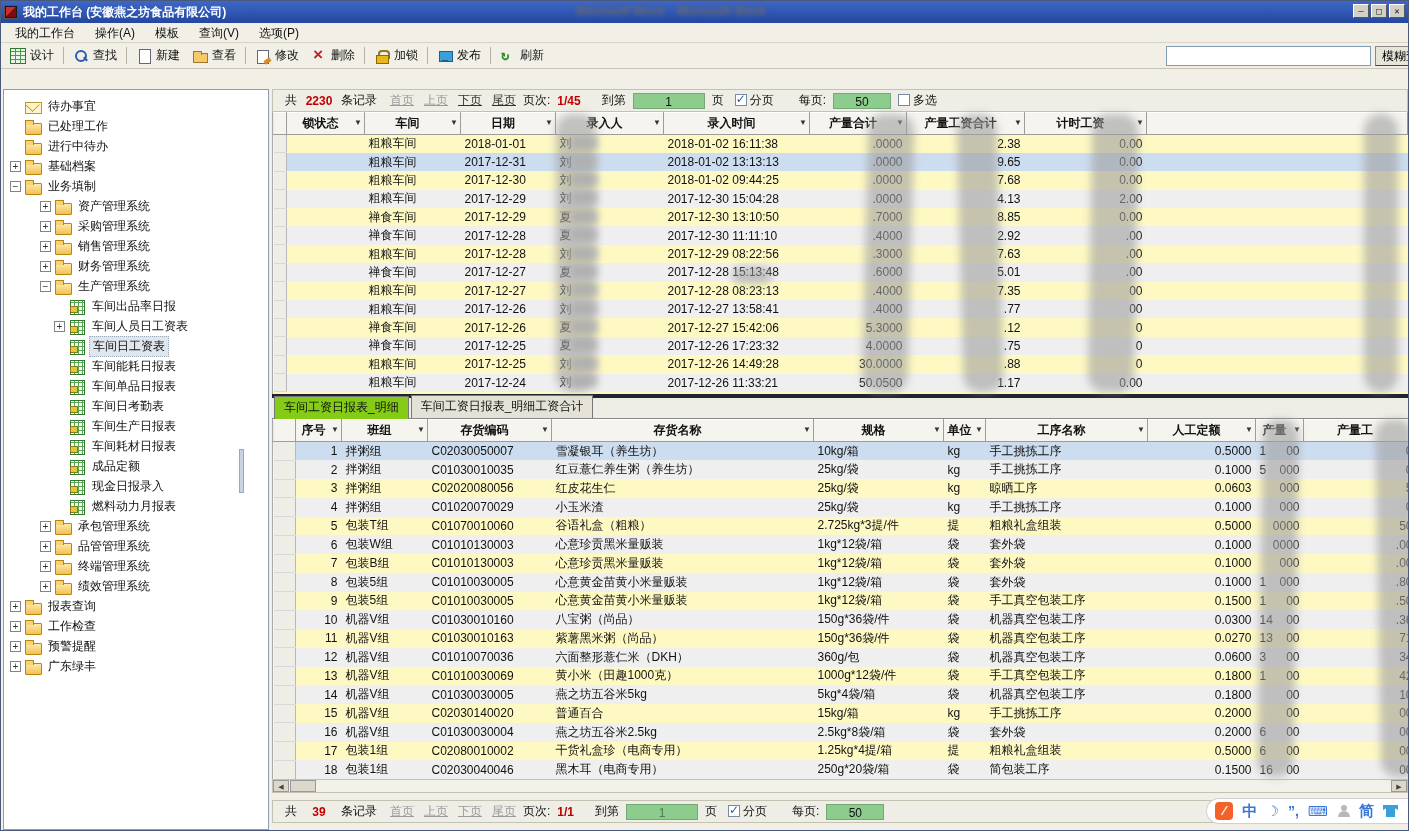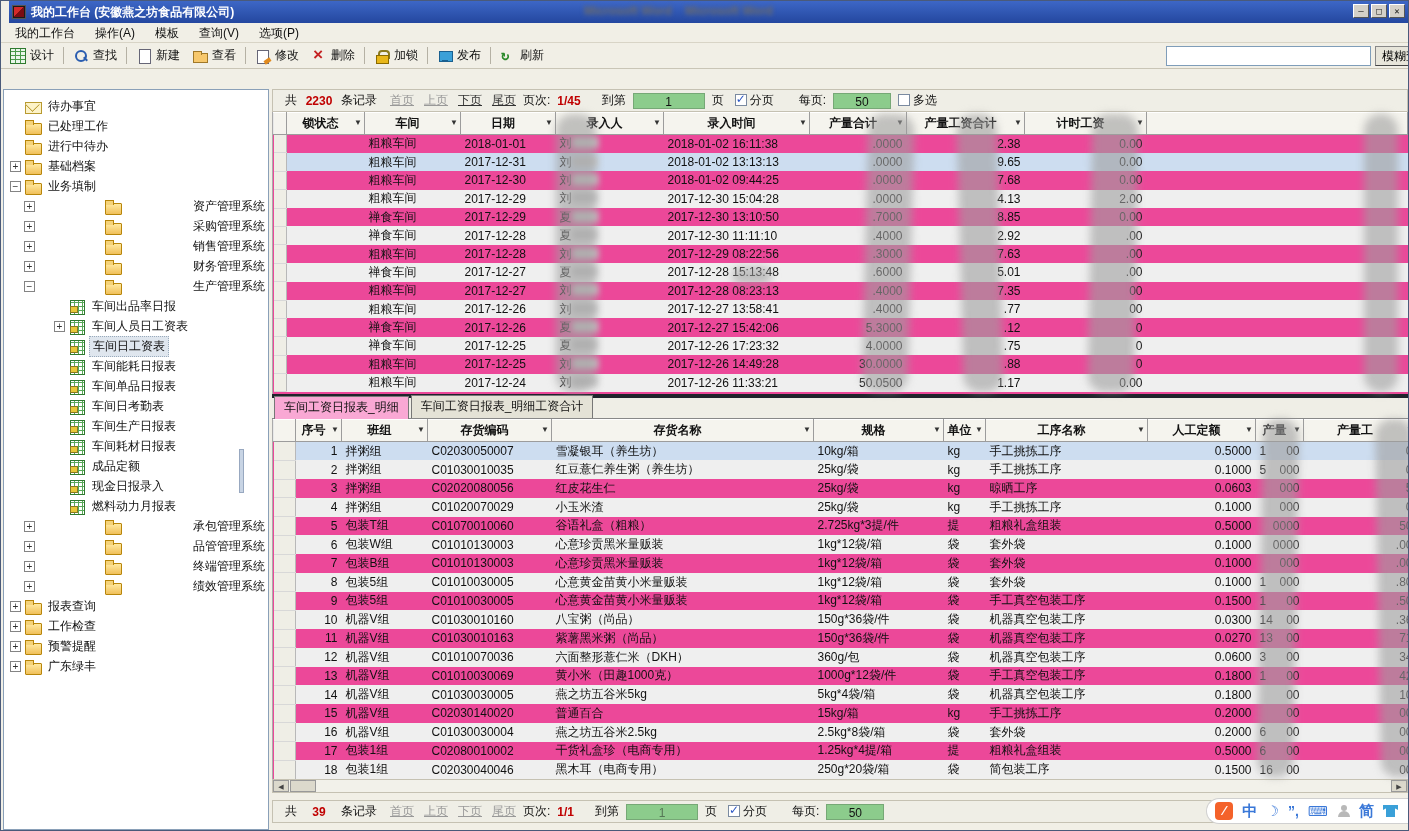--- a/index.html
+++ b/index.html
@@ -2,21 +2,21 @@
 <html style="--titlebar1: #3d67c6; --titlebar2: #24479f; --chrome: #f1efe6; --green: #8ccc8c; --red: #c00000; --sel: #cdddf0; --stripe: #efefef; --link_on: #333333; --link_off: #999999; --header_bg: #f5f4ee; --smudge: rgba(158,158,158,0.6);"><head>
 <meta charset="utf-8">
 <style>
   html,body{margin:0;padding:0;background:#777;}
   *{box-sizing:border-box;}
   .screen{position:relative;width:1409px;height:831px;overflow:hidden;background:var(--chrome);
     font-family:"Liberation Sans","DejaVu Sans",sans-serif;font-size:12px;color:#111;border:1px solid #4a5a7a;}
 
   
   .titlebar{height:22px;background:linear-gradient(var(--titlebar1),var(--titlebar2));color:#fff;
-    display:flex;align-items:center;padding:0 3px;position:relative;margin-left:8px;}
+    display:flex;align-items:center;padding:0 3px;position:relative;}
   .app-icon{width:14px;height:14px;background:#1a1a1a;border:1px solid #555;position:relative;margin-right:5px;flex:0 0 auto;}
   .app-icon::before{content:"";position:absolute;left:1px;top:1px;width:10px;height:10px;background:linear-gradient(135deg,#d42a2a 50%,#7a0c12 50%);}
   .title-text{font-weight:bold;font-size:12px;white-space:nowrap;}
   .ghost-titles{position:absolute;left:575px;top:3px;color:#6a6a6a;font-weight:bold;filter:blur(2px);white-space:pre;font-size:12px;}
   .win-btns{position:absolute;right:3px;top:3px;display:flex;gap:2px;}
   .win-btn{width:16px;height:14px;background:#d4d0c8;border:1px solid #fff;border-right-color:#555;border-bottom-color:#555;
     font-size:9px;line-height:12px;text-align:center;color:#222;font-family:"DejaVu Sans Mono",monospace;}
 
   
   .menubar{height:20px;background:var(--chrome);display:flex;align-items:flex-start;padding-left:4px;border-bottom:1px solid #d8d4c6;}
@@ -51,21 +51,21 @@
   
   .inforow{height:20px;display:flex;}
   .info-spacer{width:239px;}
   .infobar{flex:1;background:#f7f6f0;border:1px solid #9aa8ba;display:flex;align-items:center;padding-left:7px;white-space:nowrap;}
 
   
   .bodyrow{position:absolute;top:88px;left:0;right:0;bottom:0;display:flex;}
   .sidebar{width:266px;background:#fff;border:1px solid #8aa0b8;margin-left:2px;overflow:hidden;padding-top:6px;flex:0 0 auto;}
   .tree-item{display:flex;align-items:center;height:20px;cursor:default;white-space:nowrap;}
   .tree-item[data-level="0"]{padding-left:6px;}
-  .tree-item[data-level="1"]{padding-left:20px;justify-content:space-between;}
+  .tree-item[data-level="1"]{padding-left:36px;}
   .tree-item[data-level="2"]{padding-left:50px;}
   .expander{width:11px;height:11px;border:1px solid #848484;background:#fff;flex:0 0 auto;margin-right:4px;
     font-size:10px;line-height:9px;text-align:center;color:#333;}
   .expander[data-exp="plus"]::before{content:"+";}
   .expander[data-exp="minus"]::before{content:"−";}
   .expander[data-exp="none"]{visibility:hidden;}
   .tree-ico{width:16px;height:13px;flex:0 0 auto;margin-right:4px;position:relative;}
   .tree-ico[data-ti="folder"]::before,.tree-ico[data-ti="folder-open"]::before{content:"";position:absolute;left:0;top:3px;width:15px;height:10px;background:linear-gradient(#ffe9a0,#f0c05a);border:1px solid #b8860b;border-radius:1px;}
   .tree-ico[data-ti="folder"]::after,.tree-ico[data-ti="folder-open"]::after{content:"";position:absolute;left:0;top:0;width:7px;height:4px;background:#f5d37a;border:1px solid #b8860b;border-bottom:none;}
   .tree-ico[data-ti="mail"]::before{content:"";position:absolute;left:0;top:2px;width:15px;height:10px;background:#fdf3c8;border:1px solid #b89a30;}
@@ -83,21 +83,21 @@
   .pg-red{color:var(--red);font-weight:bold;min-width:30px;text-align:center;}
   .pg-link{text-decoration:underline;cursor:default;}
   .pg-link[data-en="true"]{color:var(--link_on);}
   .pg-link[data-en="false"]{color:var(--link_off);}
   .pg-input{display:inline-block;width:72px;background:var(--green);border:1px solid #76a876;text-align:center;height:16px;line-height:16px;}
   .pg-input.small{width:58px;}
   .cb{width:12px;height:12px;border:1px solid #7a8aa0;background:#fff;display:inline-block;position:relative;vertical-align:-2px;margin-right:3px;}
   .cb[data-on="1"]::before{content:"✓";position:absolute;left:0px;top:-3px;color:#2b56c4;font-size:12px;font-weight:bold;}
 
   
-  .tablewrap{overflow:hidden;background:#ec4899;border-left:1px solid #aaa;position:relative;flex:0 0 auto;}
+  .tablewrap{overflow:hidden;background:#fef9c3;border-left:1px solid #aaa;position:relative;flex:0 0 auto;}
   .mainwrap{height:282px;}
   .detailwrap{height:360px;}
   table.grid{border-collapse:collapse;table-layout:fixed;width:100%;}
   table.grid th{height:22px;background:var(--header_bg);border:1px solid #9c9c9c;border-top-color:#fff;border-left-color:#e8e8e8;
     font-weight:bold;font-size:12px;text-align:center;position:relative;padding:0 12px 0 2px;overflow:hidden;white-space:nowrap;}
   .fa{position:absolute;right:2px;top:6px;font-size:8px;color:#333;line-height:8px;cursor:default;}
   table.grid td{overflow:hidden;white-space:nowrap;padding:0 4px;font-size:12px;}
   .mainwrap tr.r{height:18.4px;}
   .detailwrap tr.r{height:18.75px;}
   tr.r:nth-child(even){background:var(--stripe);}
@@ -111,21 +111,21 @@
   .pchar{position:relative;}
   .pblur{display:inline-block;width:26px;height:11px;background:#c9c9c9;filter:blur(3px);vertical-align:-1px;}
   .d-no{text-align:right;padding-right:8px;}
   .d-quota{text-align:right;padding-right:12px;}
   .d-qty{display:flex;justify-content:space-between;}
   .d-wage{text-align:right;padding-right:10px;}
 
   .splitter{height:4px;background:#20242c;flex:0 0 auto;}
   .tabstrip{height:21px;background:#efeee6;display:flex;align-items:flex-end;padding-left:2px;border-bottom:1px solid #888;flex:0 0 auto;}
   .tab{padding:2px 9px 3px;border:1px solid #777;border-bottom:none;background:#e4e2d6;margin-right:2px;white-space:nowrap;cursor:default;}
-  .tab.active{background:#f9a8d4;position:relative;top:1px;}
+  .tab.active{background:#84cc16;position:relative;top:1px;}
 
   .hscroll{height:14px;background:#f2f1ea;border:1px solid #c5c1b2;display:flex;align-items:center;flex:0 0 auto;}
   .hs-btn{width:16px;height:12px;background:#dcd9cc;border:1px solid #999;font-size:7px;line-height:11px;text-align:center;color:#444;}
   .hs-thumb{width:26px;height:12px;background:#dcd9cc;border:1px solid #999;margin-left:1px;}
   .hs-track{flex:1;}
 
   .bpager{margin-top:7px;}
 
   
   .smudge{position:absolute;background:var(--smudge);filter:blur(4px);border-radius:16px;pointer-events:none;z-index:3;}

